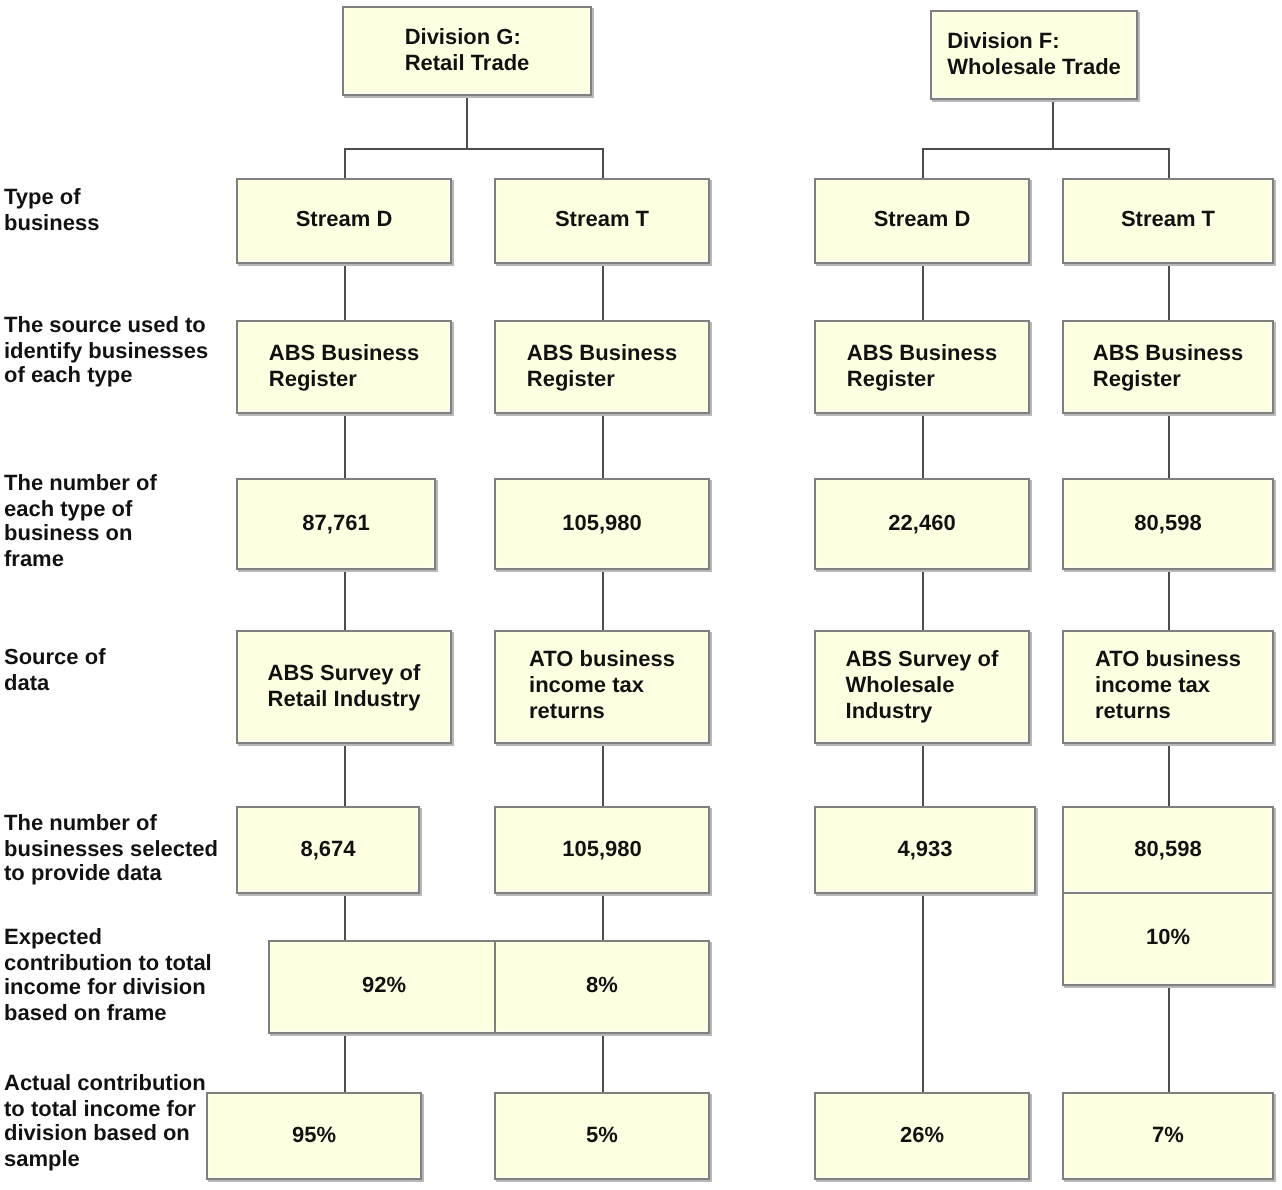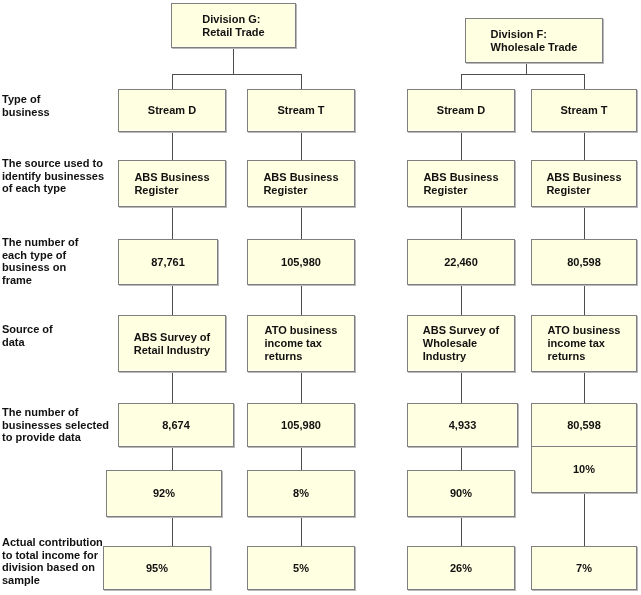--- a/index.html
+++ b/index.html
@@ -59,21 +59,21 @@
   <div class="hline" style="left:461px;top:74px;width:124px"></div>
   <div class="vline" style="left:172px;top:74px;height:472px"></div>
   <div class="vline" style="left:301px;top:74px;height:472px"></div>
   <div class="vline" style="left:461px;top:74px;height:472px"></div>
   <div class="vline" style="left:584px;top:74px;height:472px"></div>
 
   <div class="box" style="left:171px;top:3px;width:125px;height:45px">
     <span>Division G:
 Retail Trade</span>
   </div>
-  <div class="box" style="left:465px;top:18px;width:138px;height:45px">
+  <div class="box" style="left:465px;top:5px;width:104px;height:45px">
     <span>Division F:
 Wholesale Trade</span>
   </div>
 
   <div class="box" style="left:118px;top:89px;width:108px;height:43px">
     <span>Stream D</span>
   </div>
   <div class="box" style="left:247px;top:89px;width:108px;height:43px">
     <span>Stream T</span>
   </div>
@@ -127,41 +127,38 @@
     <span>ABS Survey of
 Wholesale
 Industry</span>
   </div>
   <div class="box" style="left:531px;top:315px;width:106px;height:57px">
     <span>ATO business
 income tax
 returns</span>
   </div>
 
-  <div class="box" style="left:118px;top:403px;width:116px;height:44px">
+  <div class="box" style="left:118px;top:403px;width:92px;height:44px">
     <span>8,674</span>
   </div>
   <div class="box" style="left:247px;top:403px;width:108px;height:44px">
     <span>105,980</span>
   </div>
   <div class="box" style="left:407px;top:403px;width:111px;height:44px">
     <span>4,933</span>
   </div>
   <div class="box" style="left:531px;top:403px;width:106px;height:44px">
     <span>80,598</span>
   </div>
 
-  <div class="box" style="left:106px;top:470px;width:116px;height:47px">
+  <div class="box" style="left:134px;top:470px;width:116px;height:47px">
     <span>92%</span>
   </div>
   <div class="box" style="left:247px;top:470px;width:108px;height:47px">
     <span>8%</span>
-  </div>
-  <div class="box" style="left:407px;top:470px;width:108px;height:47px">
-    <span>90%</span>
   </div>
   <div class="box" style="left:531px;top:446px;width:106px;height:47px">
     <span>10%</span>
   </div>
 
   <div class="box" style="left:103px;top:546px;width:108px;height:44px">
     <span>95%</span>
   </div>
   <div class="box" style="left:247px;top:546px;width:108px;height:44px">
     <span>5%</span>
@@ -190,20 +187,26 @@
   </div>
   <div class="rlabel" style="top:323px">
     <span>Source of
 data</span>
   </div>
   <div class="rlabel" style="top:406px">
     <span>The number of
 businesses selected
 to provide data</span>
   </div>
+  <div class="rlabel" style="top:463px">
+    <span>Expected
+contribution to total
+income for division
+based on frame</span>
+  </div>
   <div class="rlabel" style="top:536px">
     <span>Actual contribution
 to total income for
 division based on
 sample</span>
   </div>
 
 </div>
 
 </body></html>

